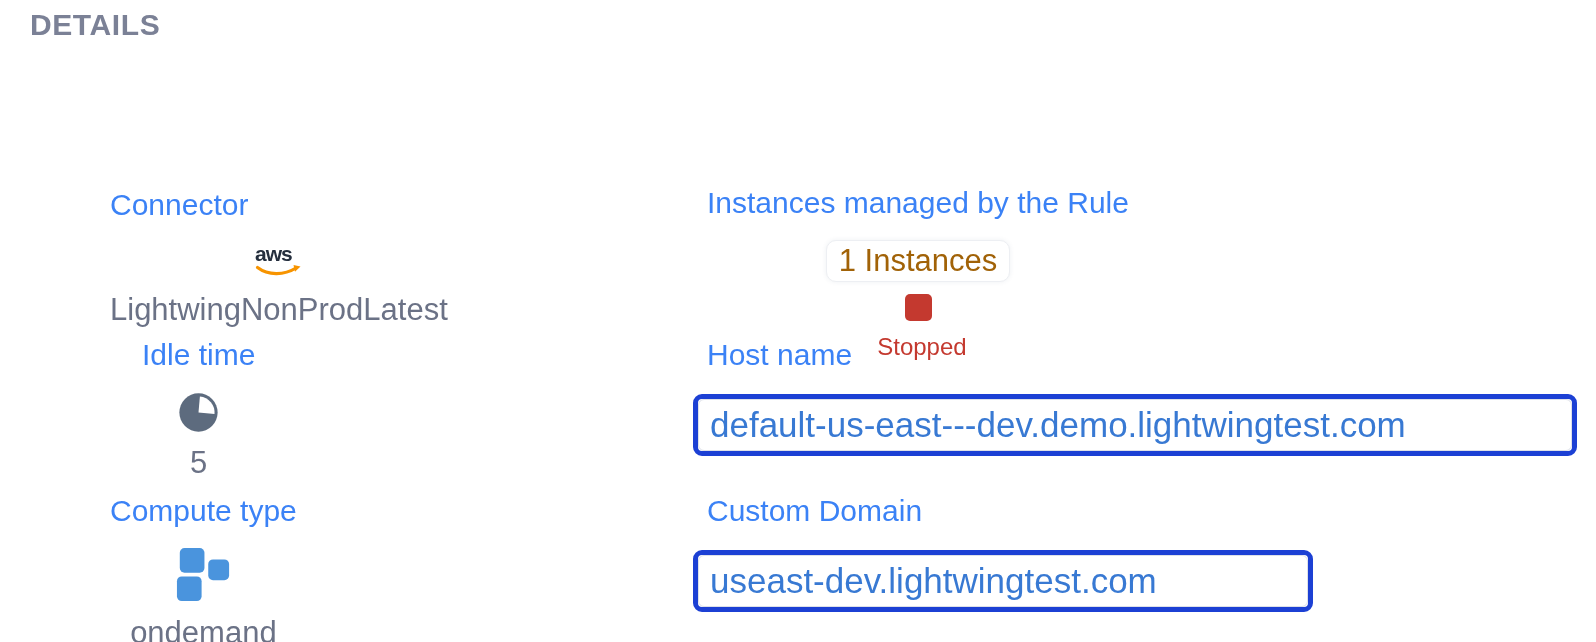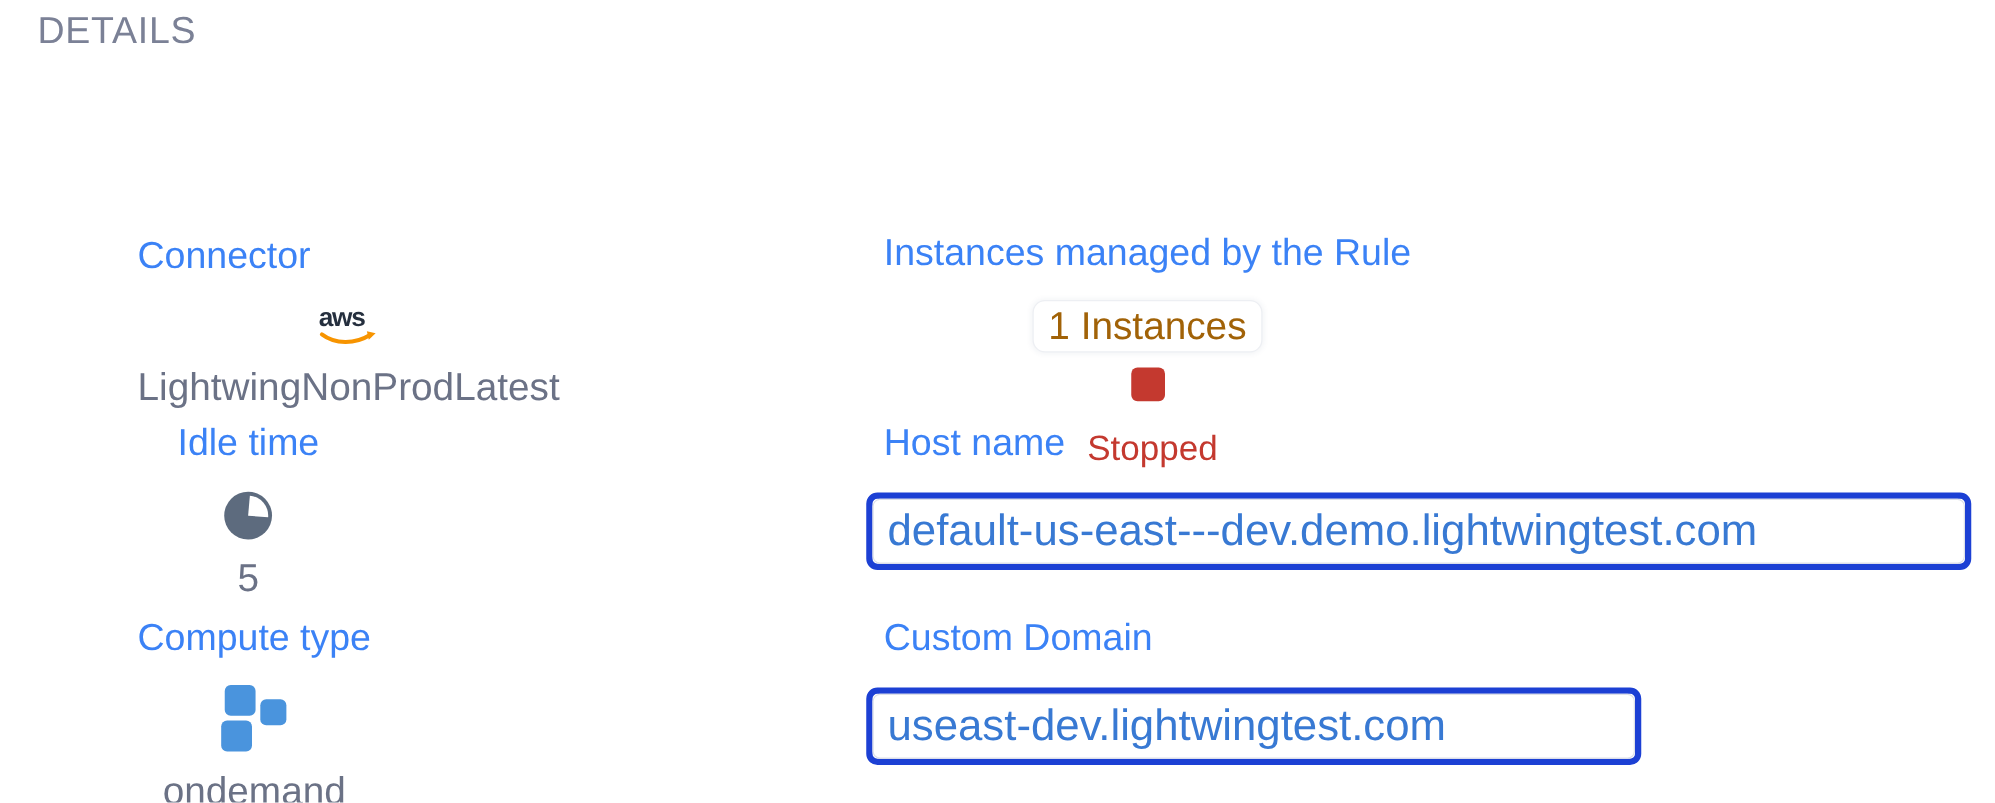--- a/index.html
+++ b/index.html
@@ -7,21 +7,21 @@
     width: 1596px; height: 642px;
     background: #ffffff;
     font-family: "Liberation Sans", sans-serif;
     position: relative;
     overflow: hidden;
   }
   .panel-title {
     position: absolute;
     left: 30px; top: 8px;
     font-size: 30px;
-    font-weight: 400;
+    font-weight: 700;
     letter-spacing: 0.6px;
     color: #7b8196;
   }
   .field { position: absolute; }
   .field .label {
     font-size: 30px;
     line-height: 38px;
     color: #3b82f6;
   }
   .value-row {
@@ -58,23 +58,22 @@
   }
   .status-square {
     width: 27px; height: 27px;
     border-radius: 5px;
     background: #c4392f;
     display: inline-block;
     margin-left: 2px;
   }
   .status-text {
     color: #c4392f;
-    font-size: 28px;
+    font-size: 24px;
     margin-left: 8px;
-    margin-top: 10px;
   }
 
   
   .url-box {
     margin-top: 20px;
     margin-left: -14px;
     box-sizing: border-box;
     border: 5px solid #1c40d4;
     border-radius: 9px;
     background: #ffffff;

